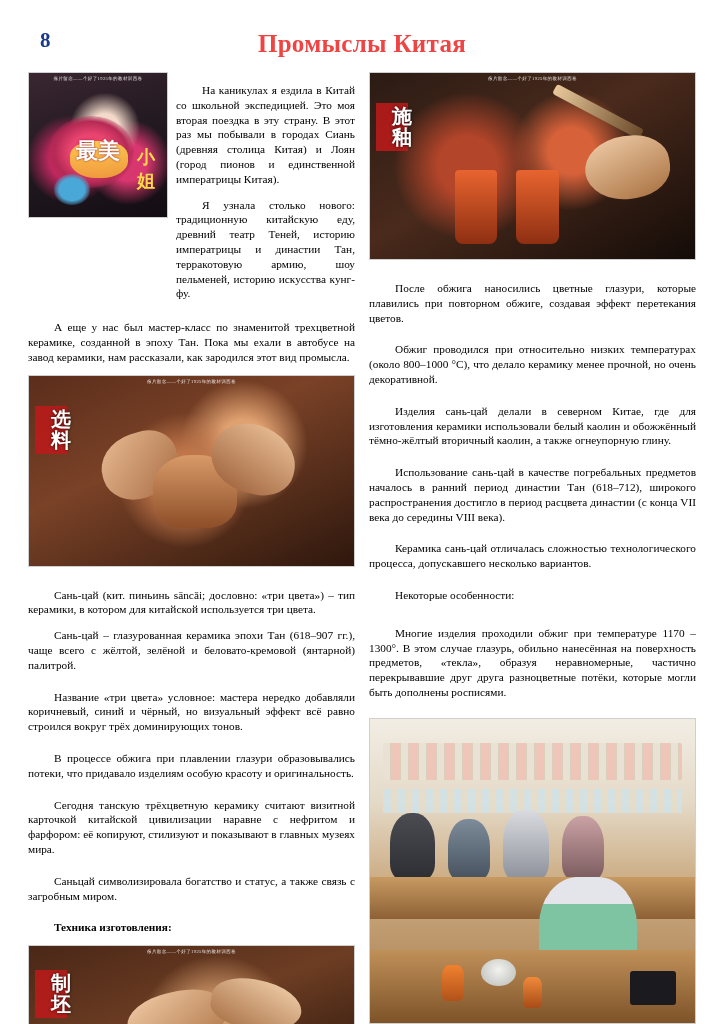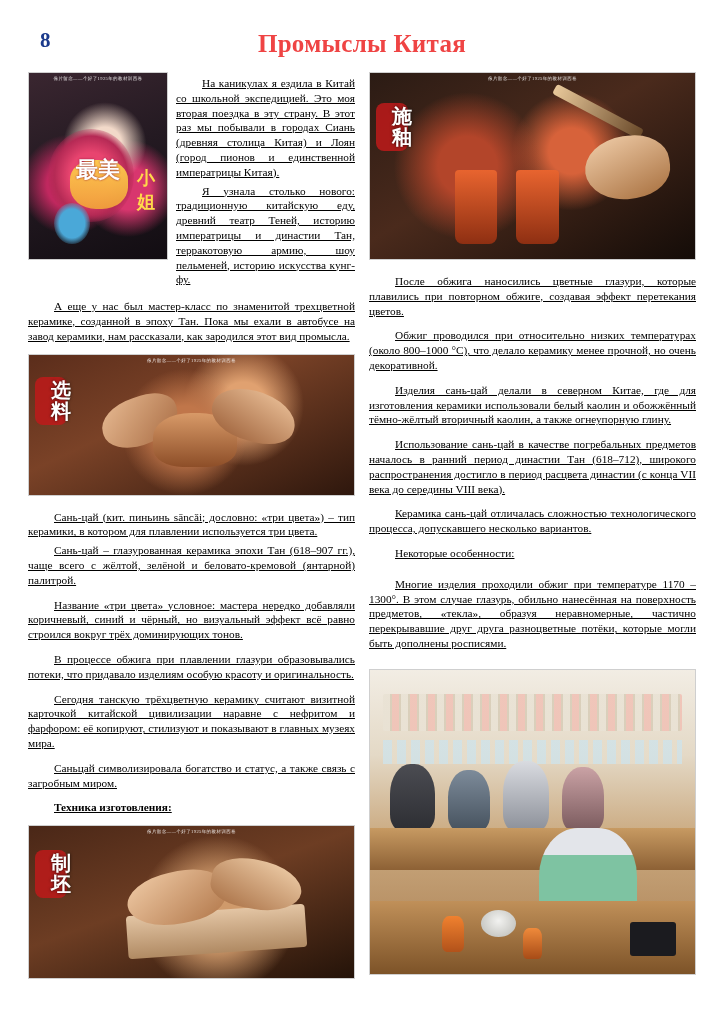--- a/index.html
+++ b/index.html
@@ -44,27 +44,26 @@
     display: flex;
     gap: 14px;
     width: 100%;
   }
   .col {
     width: 50%;
     display: flex;
     flex-direction: column;
   }
   p {
-    margin: 4px 0 0 0;
+    margin: 11px 0 0 0;
     font-size: 11.3px;
     line-height: 1.31;
     text-align: justify;
     text-indent: 26px;
     hyphens: auto;
-    text-decoration: underline;
   }
   b { font-weight: bold; }
   .figure {
     width: 100%;
     border: 1px solid #cfcfcf;
     overflow: hidden;
     position: relative;
   }
   .gap6 { height: 6px; }
   .gap8 { height: 8px; }
@@ -99,28 +98,28 @@
     font-size: 20px;
     font-weight: bold;
     line-height: 1.05;
     text-shadow: 0 0 3px rgba(0,0,0,0.8);
     font-family: "DejaVu Sans", sans-serif;
   }
   .photo .vtext.red {
     color: #ffffff;
     background: rgba(190,26,26,0.85);
     padding: 3px 16px;
-    border-radius: 8px;
+    border-radius: 0;
     width: 30px;
     text-align: right;
   }
 
   
   .photo-girl {
-    height: 186px;
+    height: 144px;
     background:
       radial-gradient(circle at 55% 38%, #f2d9c9 0 12%, rgba(242,217,201,0) 30%),
       radial-gradient(circle at 30% 60%, #c0285f 0 16%, rgba(192,40,95,0) 34%),
       radial-gradient(circle at 72% 62%, #d8366e 0 14%, rgba(216,54,110,0) 32%),
       linear-gradient(160deg, #3a2630 0%, #241a22 45%, #120d12 100%);
   }
   .photo-girl .mask1 {
     position: absolute; left: 14%; top: 30%; width: 62%; height: 50%;
     background: radial-gradient(ellipse at 50% 50%, #e8446f 0 35%, #b52a55 60%, rgba(120,20,45,0) 75%);
     border-radius: 50%;
@@ -145,21 +144,21 @@
     margin-left: 28px;
   }
   .photo-girl .blue {
     position: absolute; left: 18%; bottom: 8%; width: 26%; height: 22%;
     background: radial-gradient(ellipse at 50% 50%, #4aa8d8 0 50%, rgba(74,168,216,0) 78%);
     border-radius: 50%;
   }
 
   
   .photo-wheel {
-    height: 140px;
+    height: 190px;
     background:
       radial-gradient(circle at 48% 55%, #c0764a 0 14%, rgba(192,118,74,0) 34%),
       radial-gradient(circle at 66% 36%, #e0a170 0 10%, rgba(224,161,112,0) 26%),
       linear-gradient(155deg, #5b2d1b 0%, #7a4227 40%, #2e170d 100%);
   }
   .photo-wheel .clay {
     position: absolute; left: 38%; top: 42%; width: 26%; height: 38%;
     background: linear-gradient(180deg, #d89a68, #8d4e28);
     border-radius: 45% 45% 35% 35%;
   }
@@ -324,21 +323,21 @@
         <div class="photo photo-wheel">
           <div class="cap">像片留念——个好了1925年的教材训西卷</div>
           <div class="hand-a"></div>
           <div class="clay"></div>
           <div class="hand-b"></div>
           <div class="vtext red">选料</div>
         </div>
       </div>
 
       <div class="gap10"></div>
-      <p>Сань-цай (кит. пиньинь sāncǎi; дословно: «три цвета») – тип керамики, в котором для плавлении используется три цвета.</p>
+      <p>Сань-цай (кит. пиньинь sāncǎi; дословно: «три цвета») – тип керамики, в котором для китайской используется три цвета.</p>
       <p>Сань-цай – глазурованная керамика эпохи Тан (618–907 гг.), чаще всего с жёлтой, зелёной и беловато-кремовой (янтарной) палитрой.</p>
       <div class="gap6"></div>
       <p>Название «три цвета» условное: мастера нередко добавляли коричневый, синий и чёрный, но визуальный эффект всё равно строился вокруг трёх доминирующих тонов.</p>
       <div class="gap6"></div>
       <p>В процессе обжига при плавлении глазури образовывались потеки, что придавало изделиям особую красоту и оригинальность.</p>
       <div class="gap6"></div>
       <p>Сегодня танскую трёхцветную керамику считают визитной карточкой китайской цивилизации наравне с нефритом и фарфором: её копируют, стилизуют и показывают в главных музеях мира.</p>
       <div class="gap6"></div>
       <p>Саньцай символизировала богатство и статус, а также связь с загробным миром.</p>
       <div class="gap6"></div>

